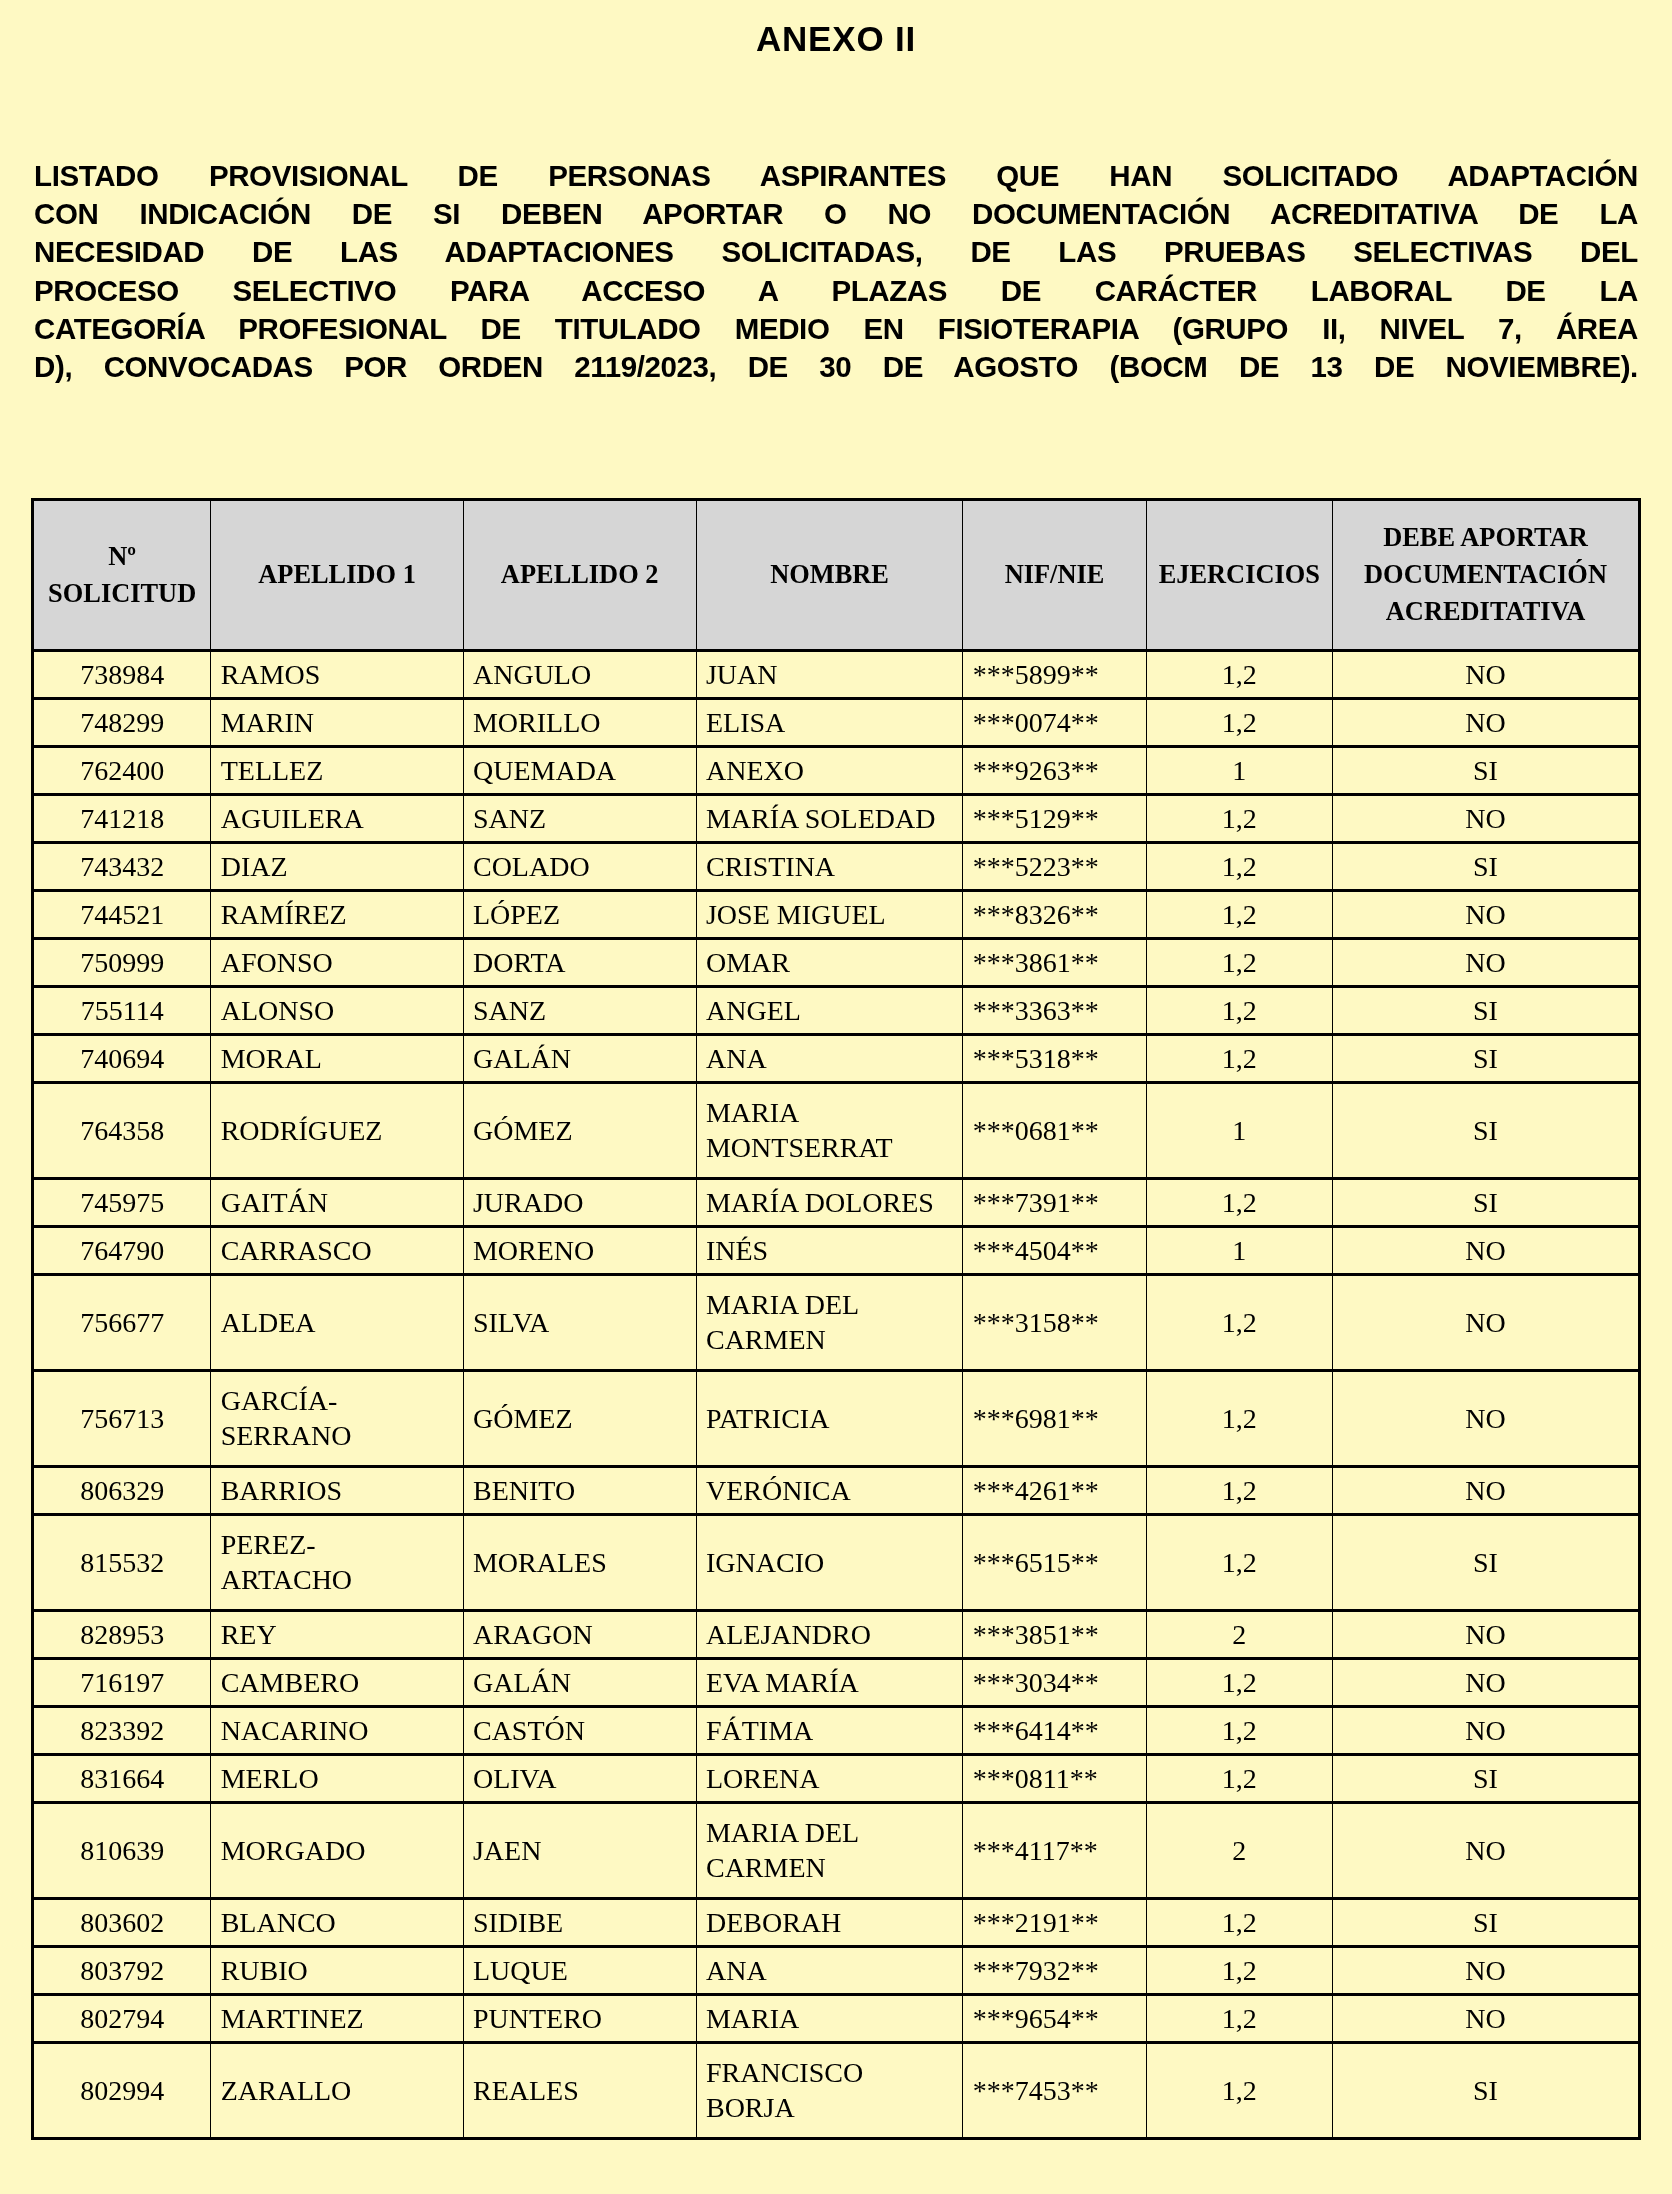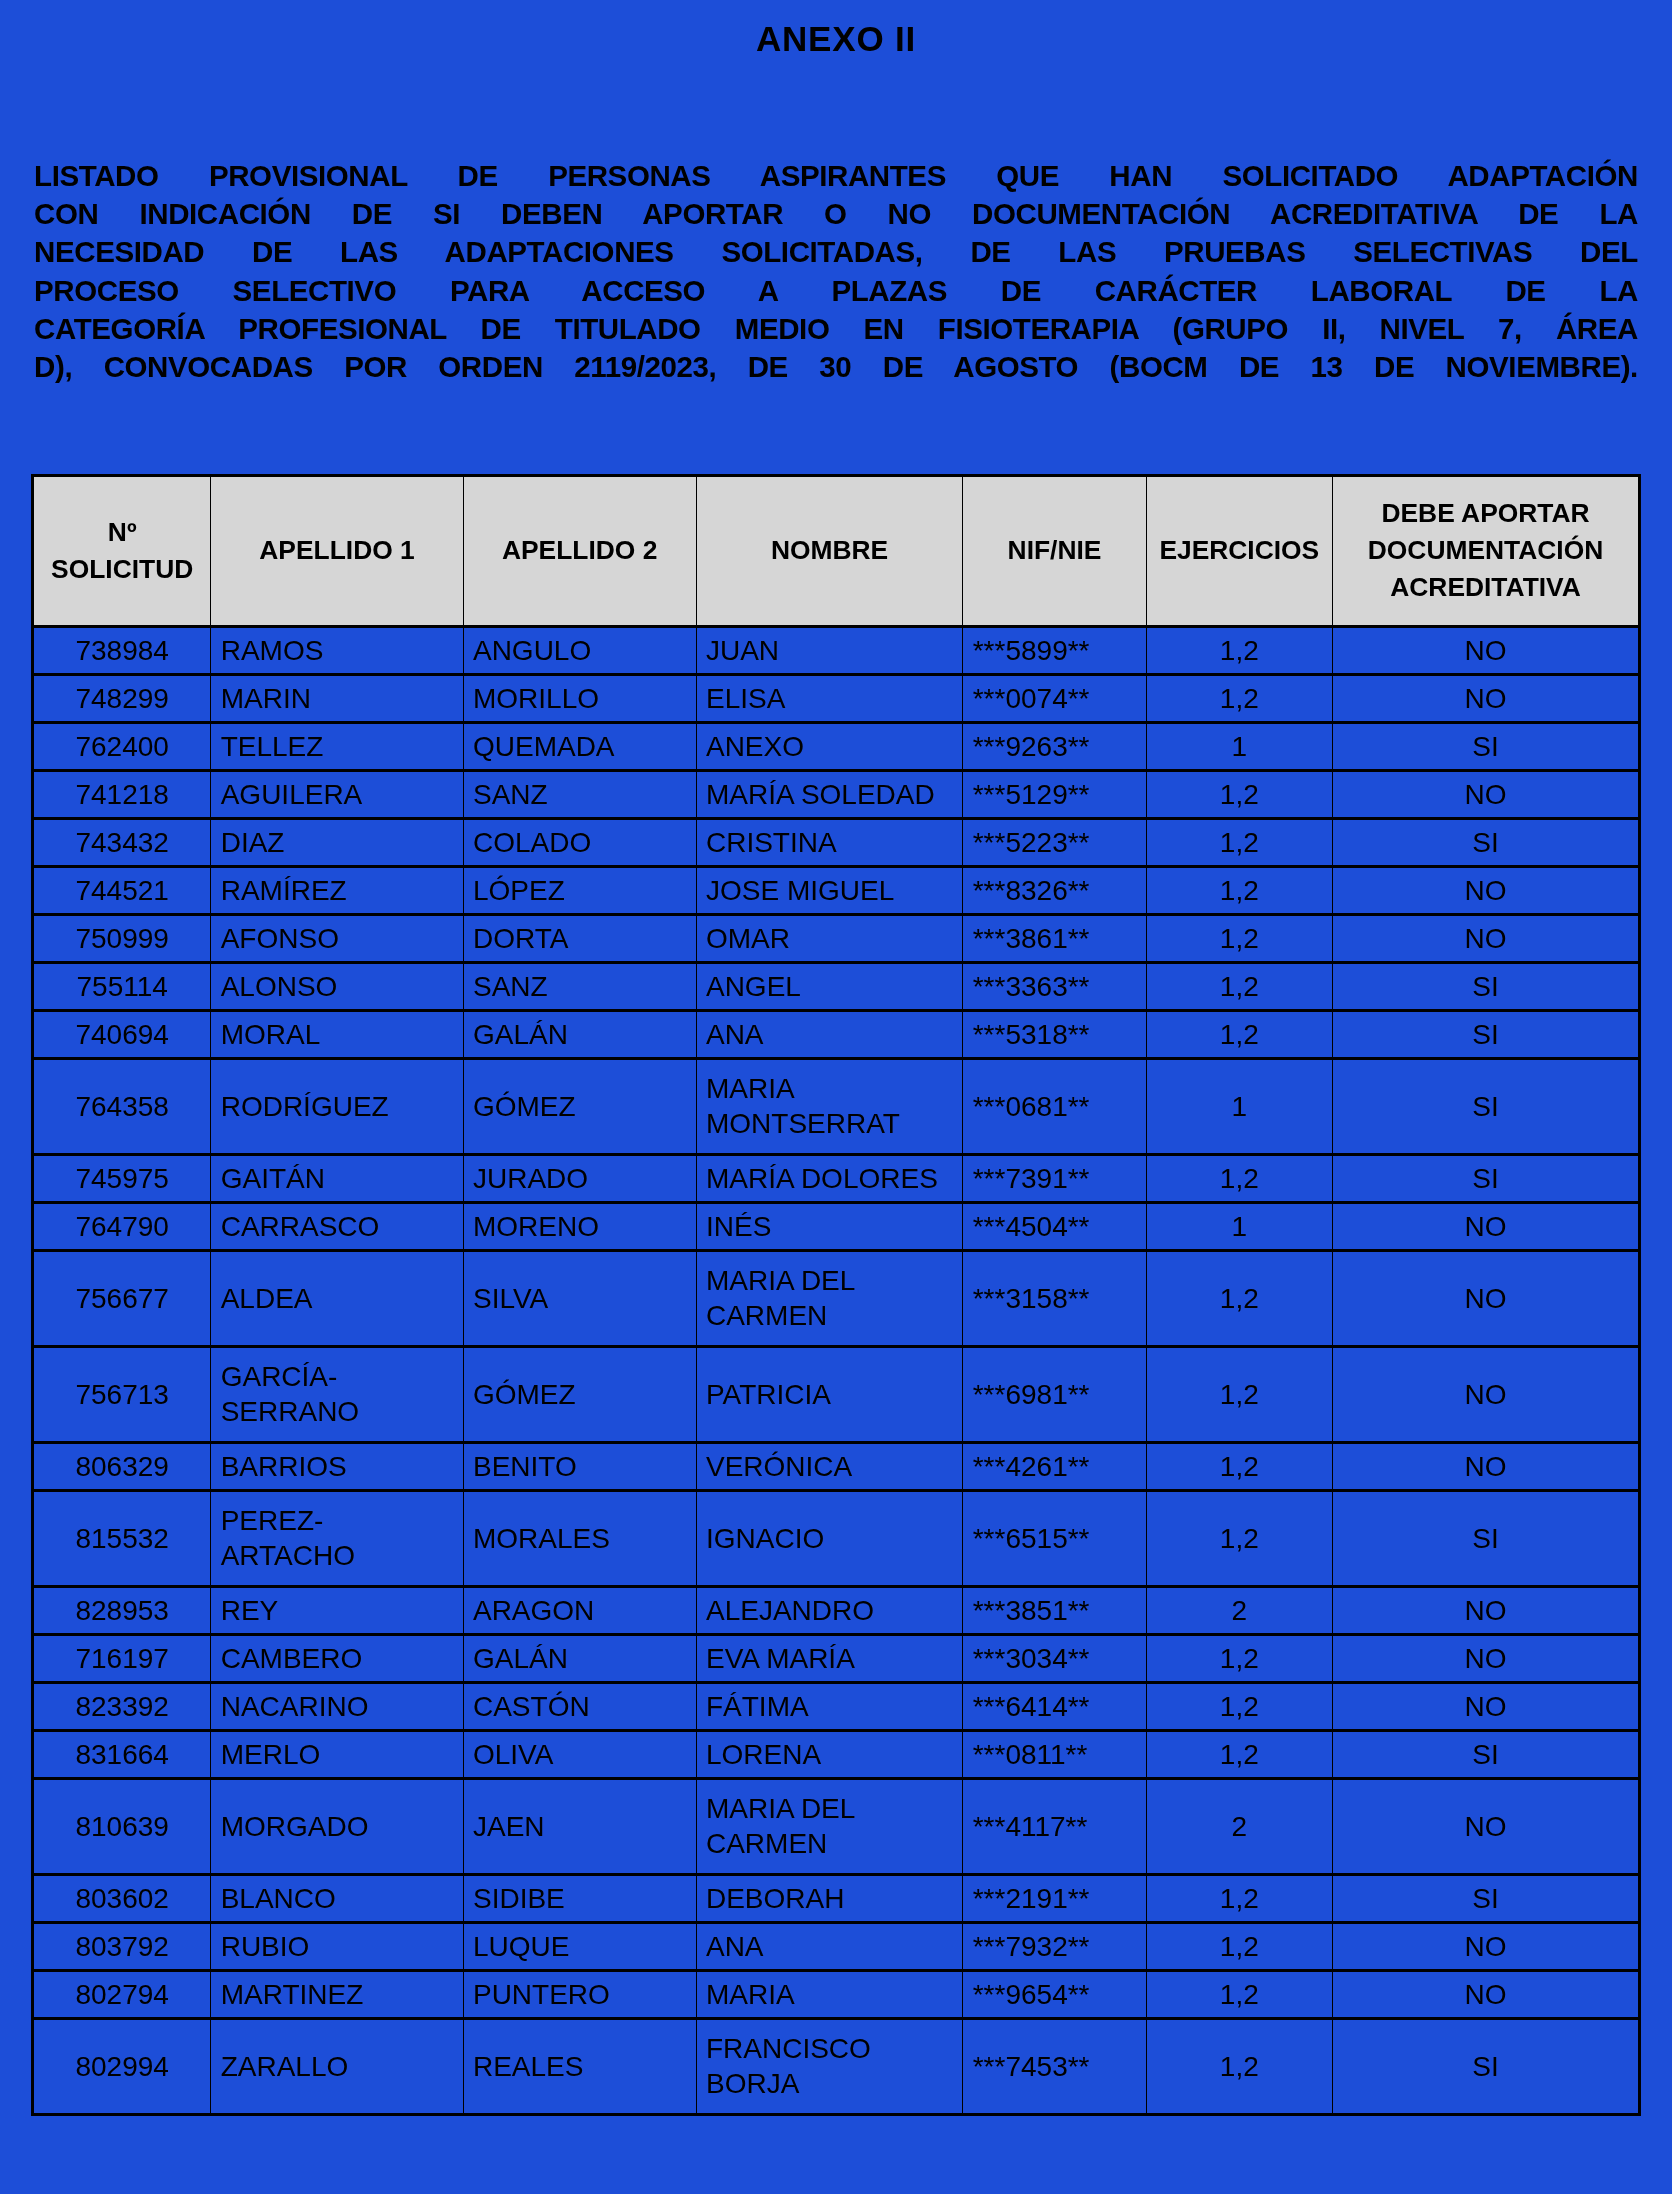--- a/index.html
+++ b/index.html
@@ -6,21 +6,21 @@
     margin: 0;
     padding: 0;
     background: #ffffff;
   }
   .page {
     position: relative;
     width: 1672px;
     height: 2194px;
     box-sizing: border-box;
     padding: 18.6px 31px 0 31px;
-    background: #1d4ed8;
+    background: #fef9c3;
     color: #000000;
     font-family: "Liberation Sans", sans-serif;
   }
   .title {
     margin: 0;
     text-align: center;
     font-size: 35px;
     font-weight: bold;
     letter-spacing: 0.8px;
   }
@@ -29,24 +29,25 @@
     font-size: 29.5px;
     font-weight: bold;
     line-height: 1.3;
     text-align: justify;
     text-align-last: justify;
     white-space: pre-line;
     letter-spacing: -0.4px;
   }
   table.listado {
     width: 100%;
-    margin-top: 87px;
+    margin-top: 111px;
     border-collapse: collapse;
     table-layout: fixed;
     border: 3.1px solid #000;
+    font-family: Liberation Serif, serif;
   }
   th, td {
     border-style: solid;
     border-color: #000;
     border-width: 3.1px 1.6px;
     overflow: hidden;
   }
   thead th {
     background: var(--header-bg, #d6d6d6);
     height: 142px;

